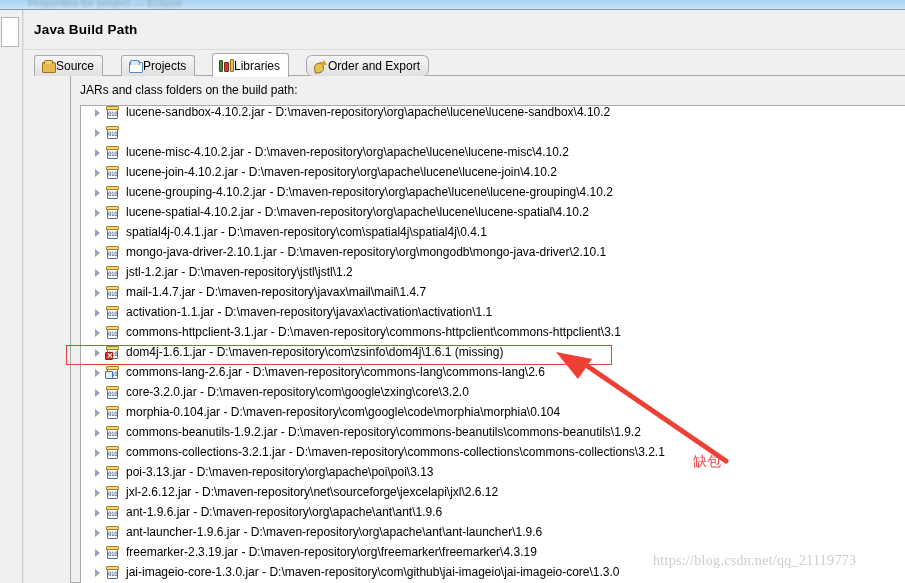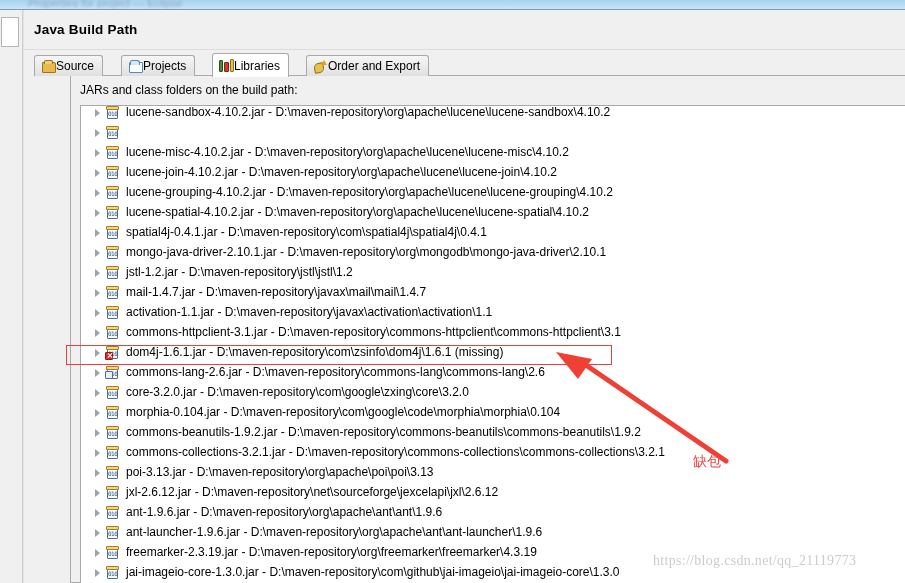--- a/index.html
+++ b/index.html
@@ -396,21 +396,21 @@
 
       <div class="tab active" style="left:188px;">
         <span class="icn icn-libraries">
             <i></i>
             <i></i>
             <i></i>
           </span>
         <span class="tab-label">Libraries</span>
       </div>
 
-      <div class="tab" style="left:282px;">
+      <div class="tab" style="left:282px;border-radius:6px;">
         <span class="icn icn-order"></span>
         <span class="tab-label">Order and Export</span>
       </div>
     </div>
 
     <div class="tabcontent">
       <div class="content-caption">JARs and class folders on the build path:</div>
 
       <div class="listbox">
         <div class="list-scroll" id="jar-rows">

